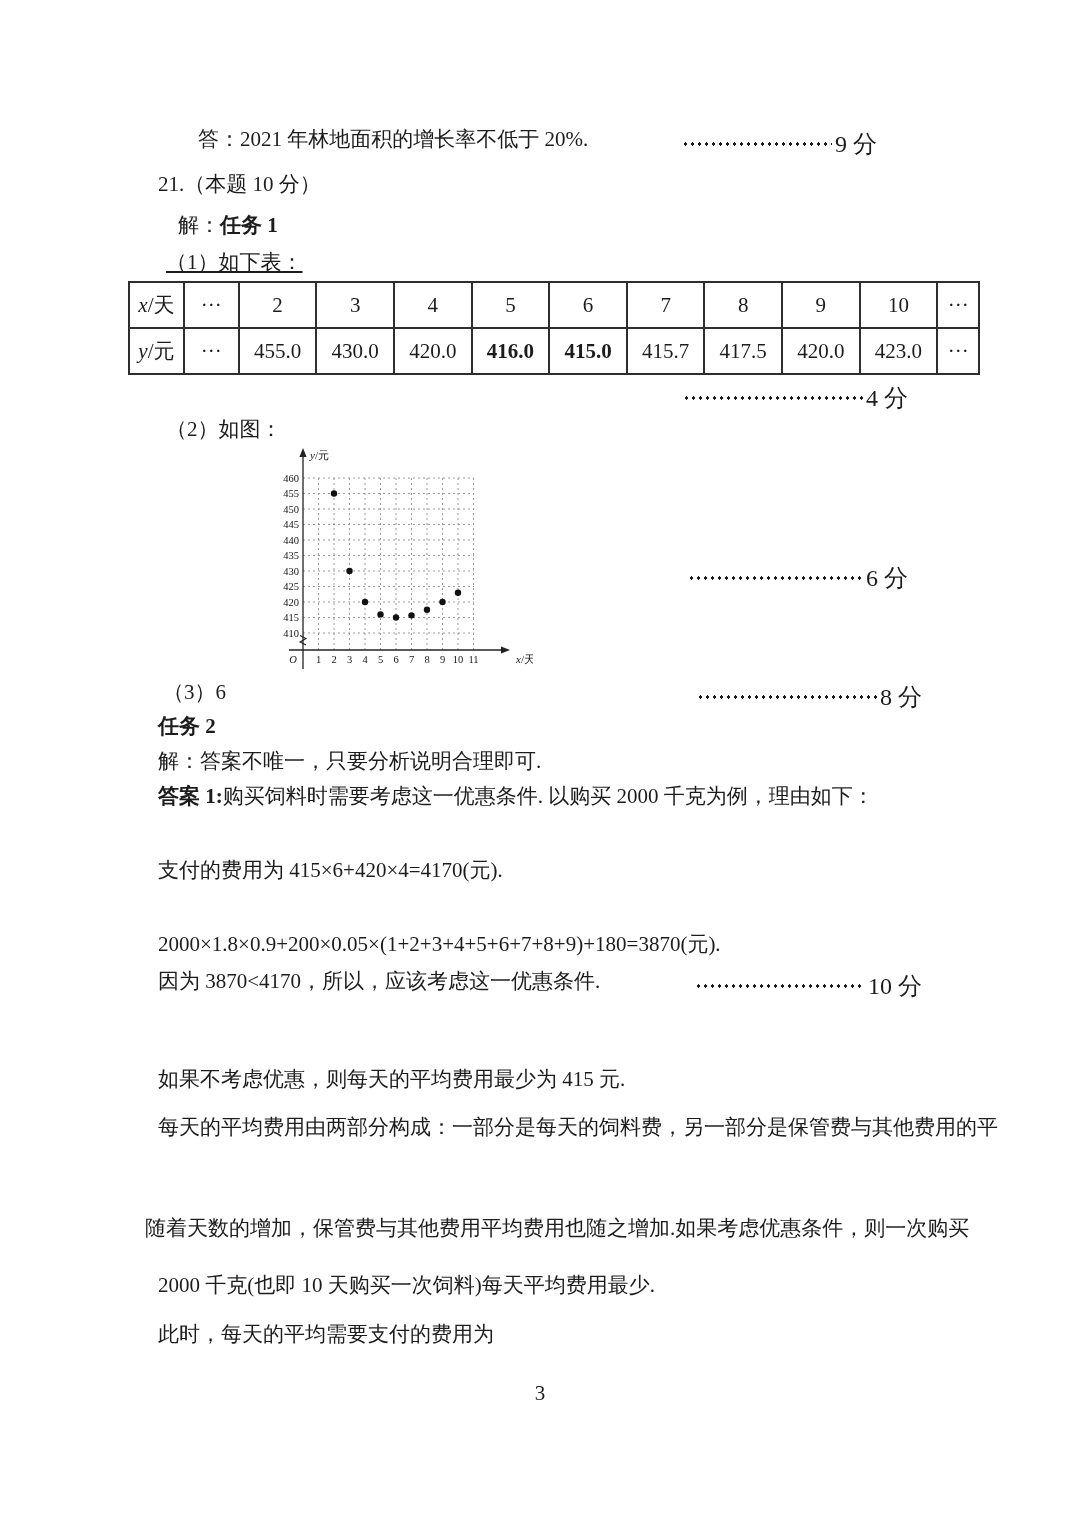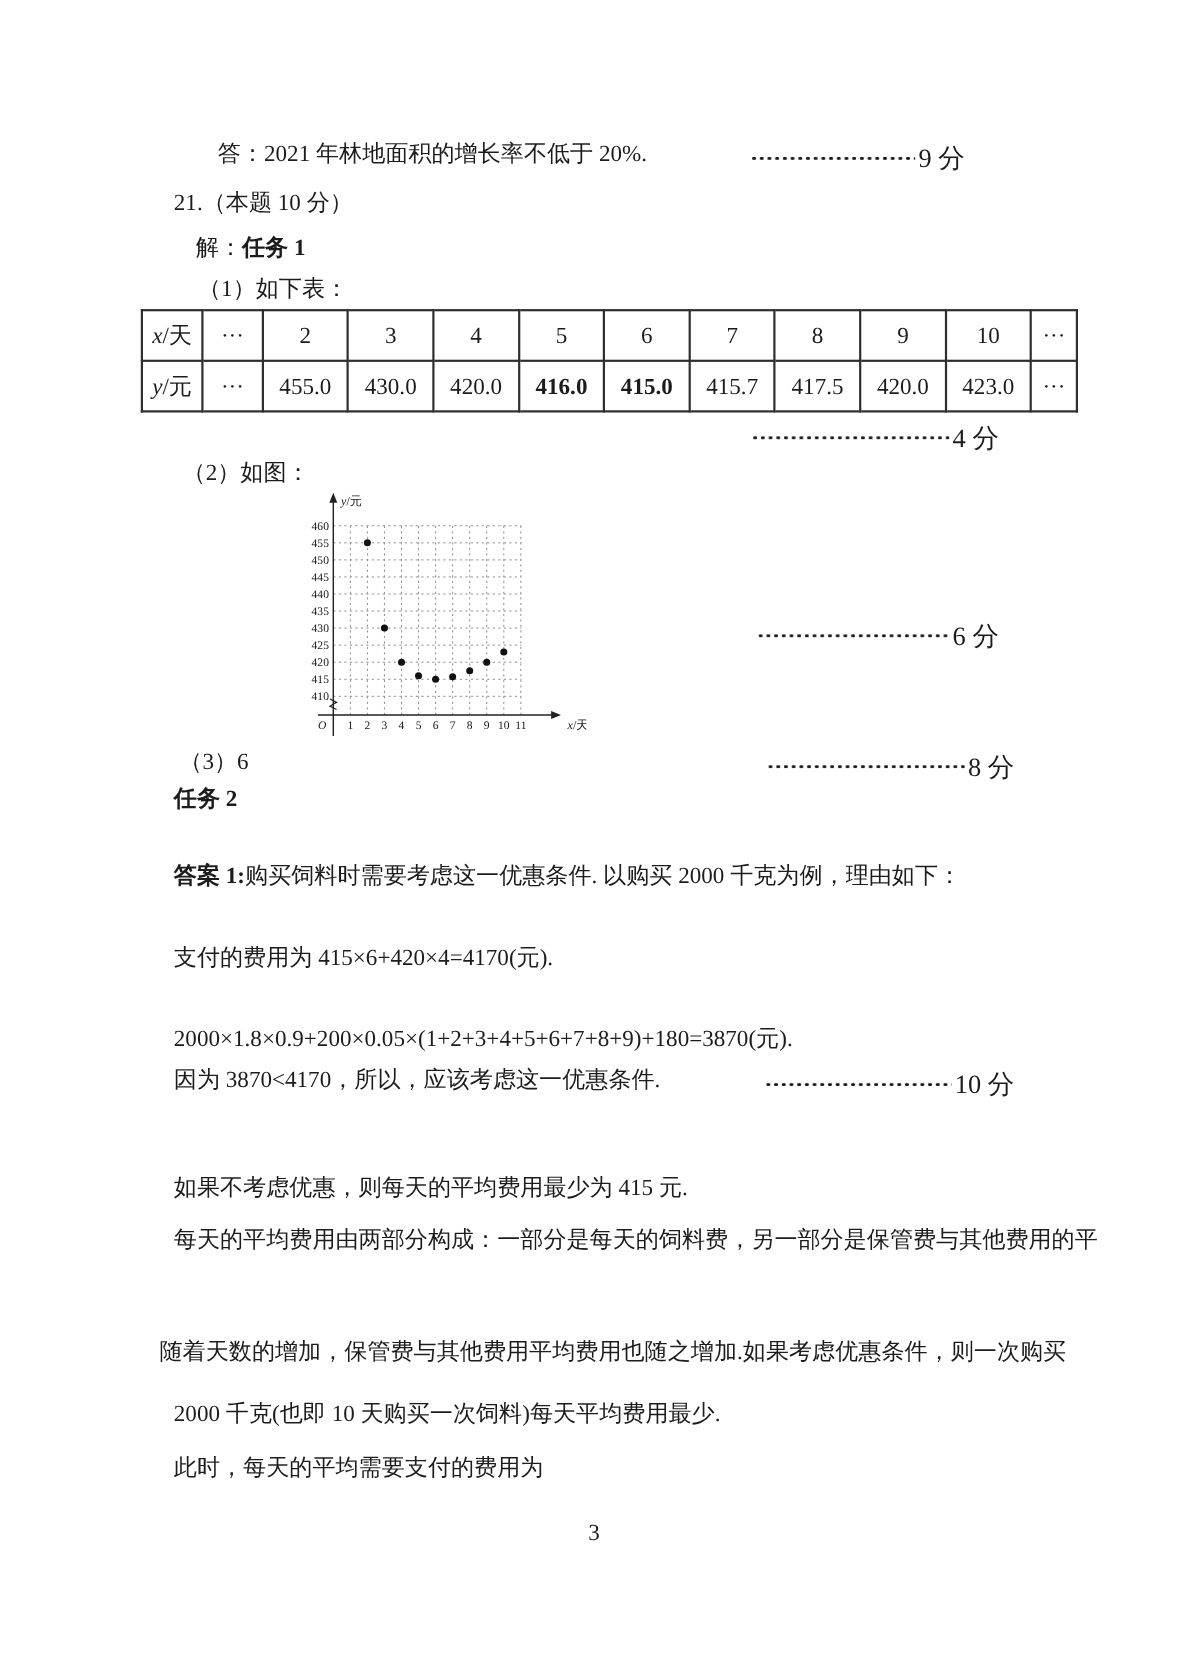--- a/index.html
+++ b/index.html
@@ -39,21 +39,21 @@
     <span class="leader" style="width:150px;"></span>
     <span>9 分</span>
   </div>
 
   <div class="t" style="left:158px;top:171px;">21.（本题 10 分）</div>
 
   <div class="t" style="left:178px;top:212px;">
     <span>解：</span><span class="b">任务 1</span>
   </div>
 
-  <div class="t" style="left:180px;top:249px;">（1）如下表：</div>
+  <div class="t" style="left:166px;top:249px;text-decoration:underline;">（1）如下表：</div>
 
   <table class="dt">
       <tbody>
         <tr>
           <td class="hdr" style="width: 6.3%;"><i>x</i>/天</td>
           <td style="width: 6.3%;">···</td>
           <td style="width: 9.2%;">2</td>
           <td style="width: 9.2%;">3</td>
           <td style="width: 9.2%;">4</td>
           <td style="width: 9.2%;">5</td>
@@ -169,20 +169,23 @@
     <span>6 分</span>
   </div>
 
   <div class="t" style="left:163px;top:679px;">（3）6</div>
   <div class="score-row" style="top:681px;right:158px;">
     <span class="leader" style="width:180px;"></span>
     <span>8 分</span>
   </div>
 
   <div class="t b" style="left:158px;top:713px;">任务 2</div>
+  <div class="t" style="left:158px;top:748px;">
+    <span>解：</span><span>答案不唯一，只要分析说明合理即可.</span>
+  </div>
 
   <div class="t" style="left:158px;top:783px;">
     <span class="b">答案 1:</span><span>购买饲料时需要考虑这一优惠条件. 以购买 2000 千克为例，理由如下：</span>
   </div>
   <div class="t" style="left:158px;top:857px;">支付的费用为 415×6+420×4=4170(元).</div>
   <div class="t" style="left:158px;top:931px;">2000×1.8×0.9+200×0.05×(1+2+3+4+5+6+7+8+9)+180=3870(元).</div>
   <div class="t" style="left:158px;top:968px;">因为 3870&lt;4170，所以，应该考虑这一优惠条件.</div>
   <div class="score-row" style="top:970px;right:158px;">
     <span class="leader" style="width:170px;"></span>
     <span>10 分</span>

